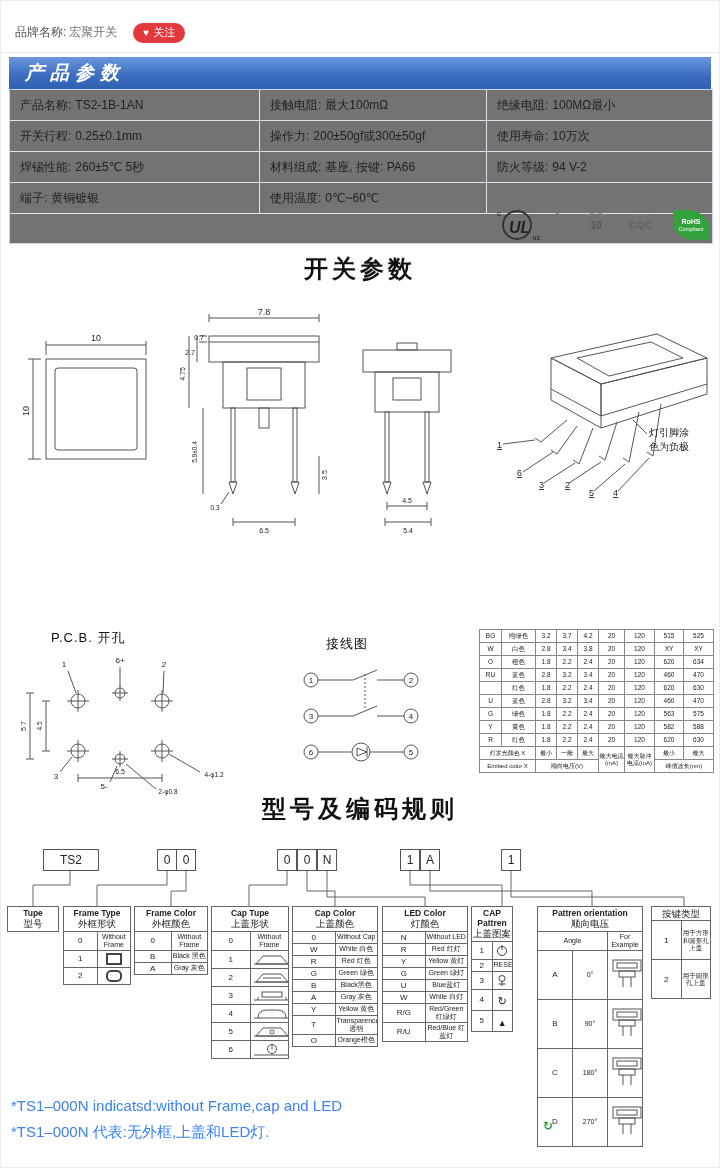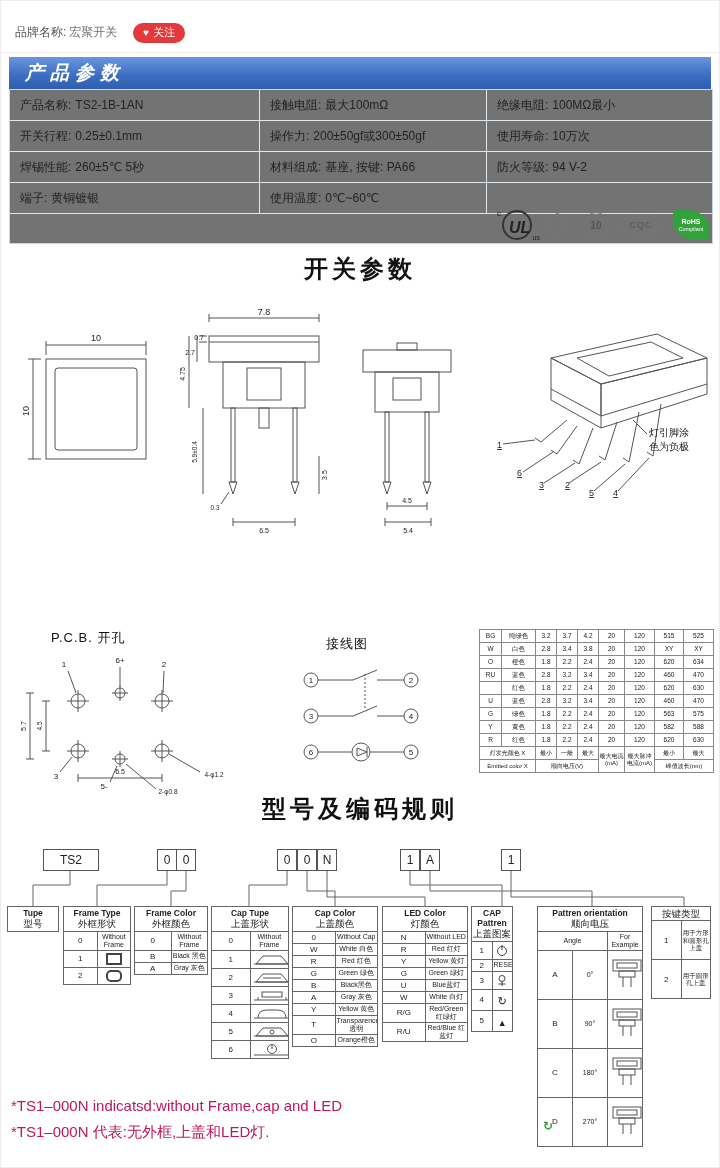--- a/index.html
+++ b/index.html
@@ -63,21 +63,21 @@
   .ctable{position:absolute;border-collapse:collapse;background:#fff;table-layout:fixed;}
   .ctable td,.ctable th{border:1px solid #666;padding:1px 1px;text-align:center;vertical-align:middle;overflow:hidden;}
   .hen{font-size:8.5px;font-weight:bold;line-height:1.2;}
   .hcn{font-size:9.5px;font-weight:normal;line-height:1.2;}
   .cc{font-size:8px;}
   .ci{font-size:7px;line-height:1.15;}
   .sq{width:16px;height:12px;border:2px solid #444;margin:1px auto;box-sizing:border-box;}
   .sq.round{border-radius:5px;}
   .mini{display:block;margin:1px auto;}
   .green-rot{position:absolute;color:#2e9e3f;font-size:12px;font-weight:bold;}
-  .fn{position:absolute;left:10px;font-size:15px;color:#be185d;}
+  .fn{position:absolute;left:10px;font-size:15px;color:#3b82f6;}
 </style>
 </head>
 <body>
 
 <div class="page">
 
   <div class="topbar">
     <span class="brand-label">品牌名称:</span>
     <a class="brand-name">宏聚开关</a>
     <button class="follow-btn">

